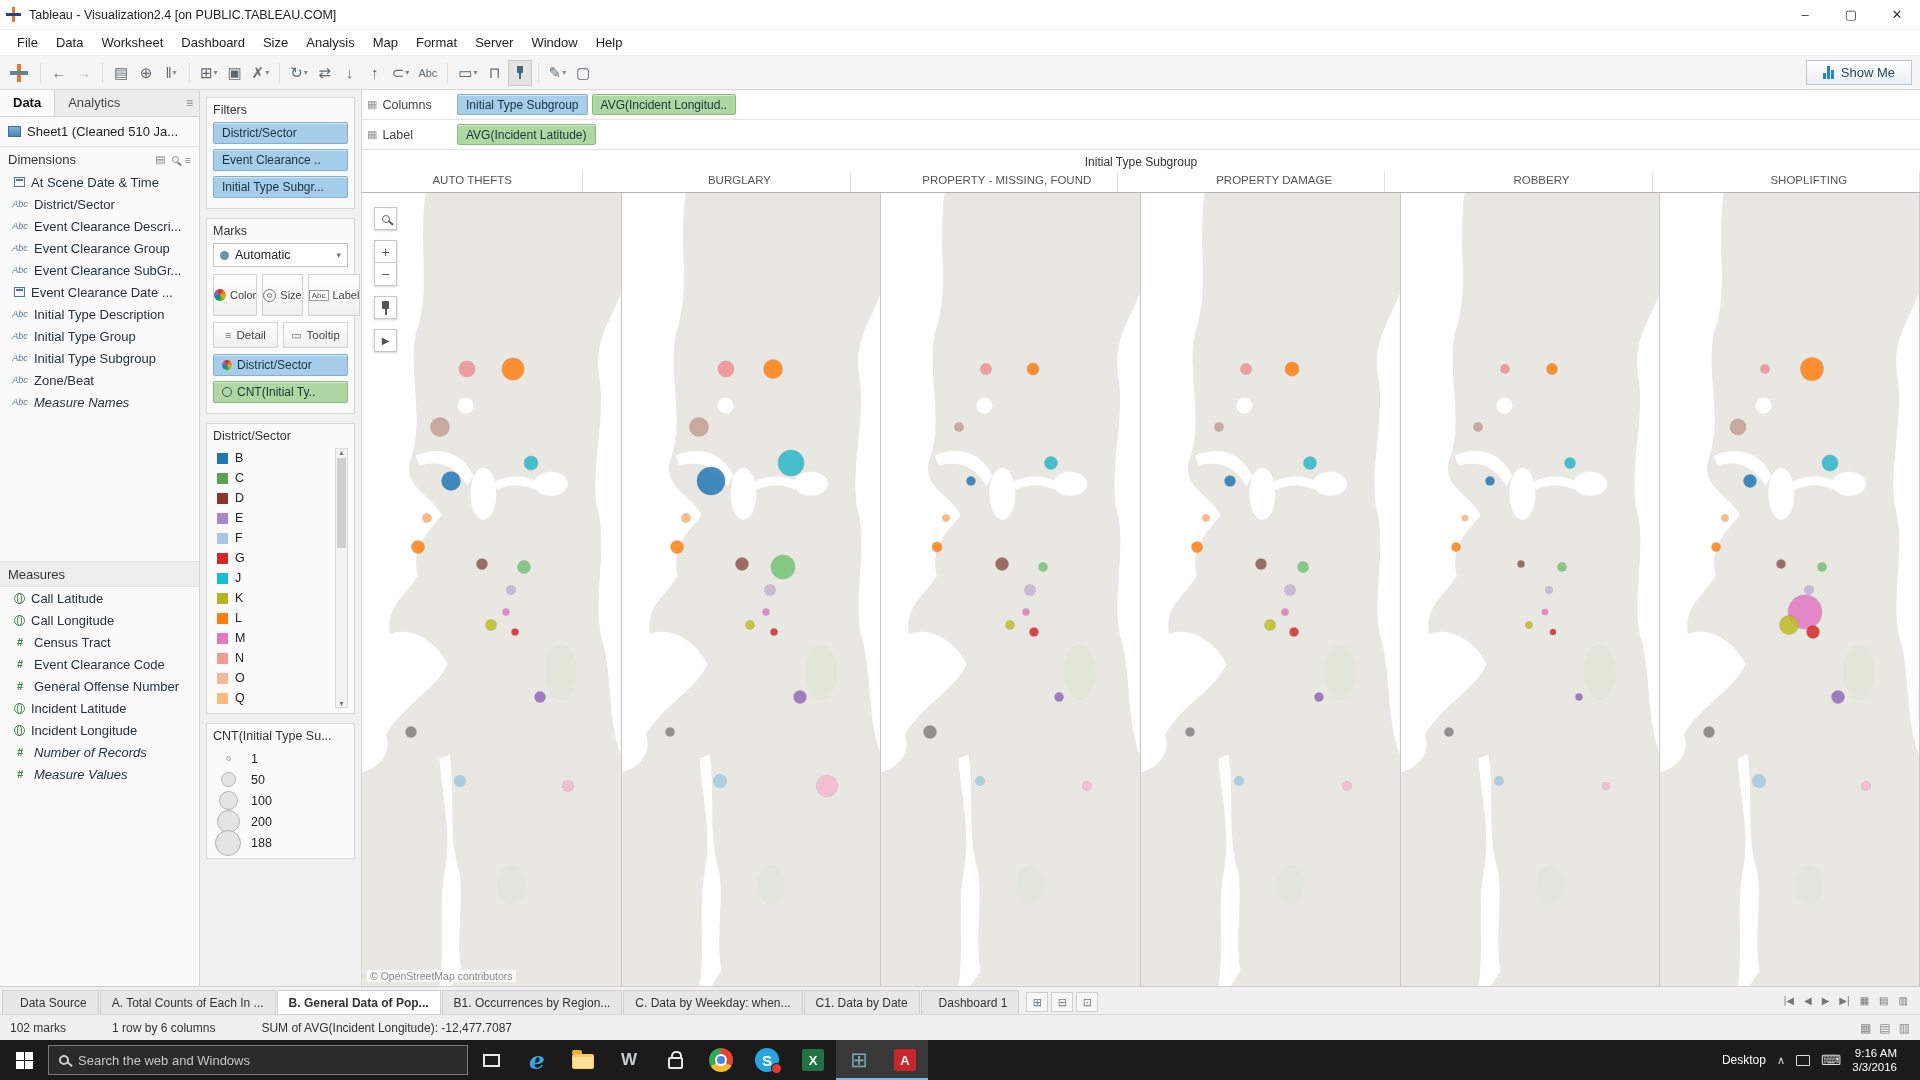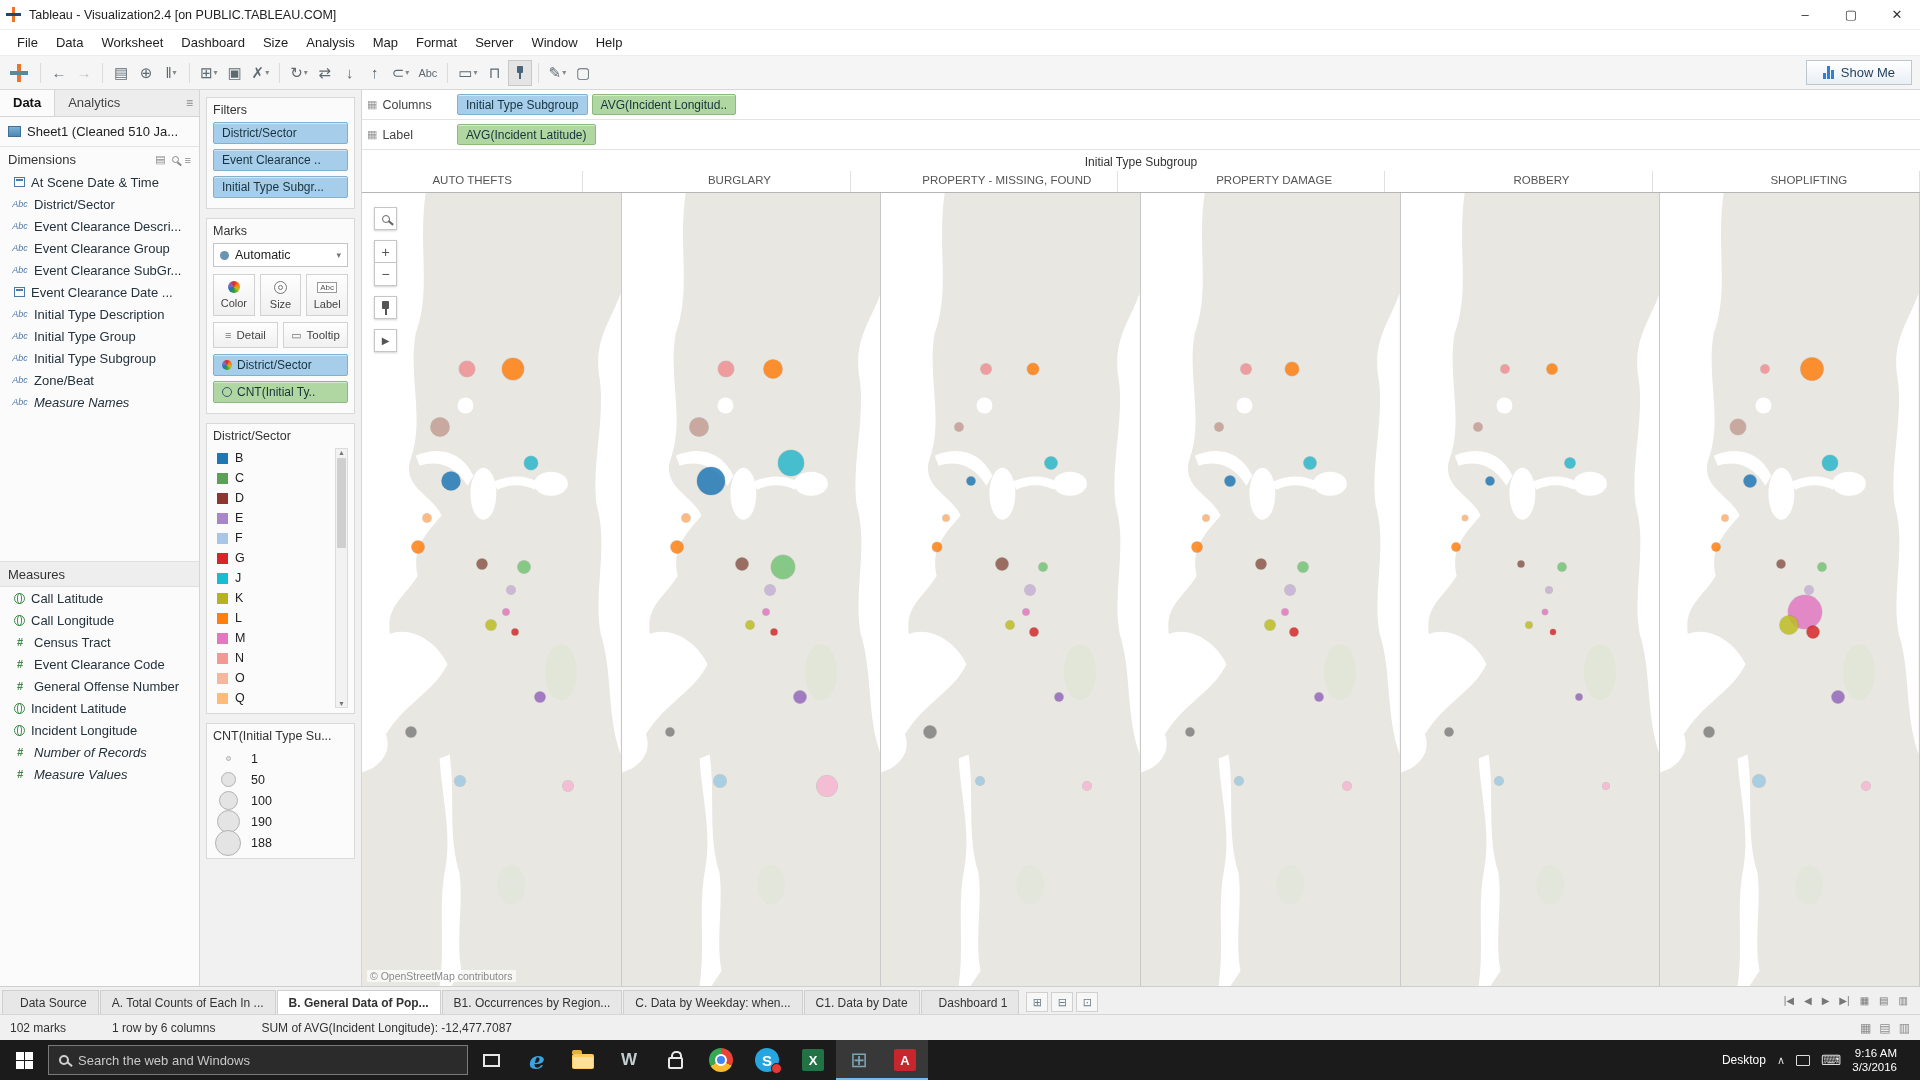--- a/index.html
+++ b/index.html
@@ -69,21 +69,21 @@
   .card { background:#fbfbfb; border:1px solid #d9d9d9; padding:5px 6px; }
   .card-title { color:#333; margin-bottom:5px; }
   .card.pages { height:62px; }
   .pill { height:22px; border-radius:2px; padding:0 8px; font-size:12px; display:flex; align-items:center; gap:5px; color:#17333f; margin-bottom:5px; white-space:nowrap; overflow:hidden; box-shadow:inset 0 1px 0 rgba(255,255,255,.5); }
   .pill.t-dim { background:#a6cde9; border:1px solid #82b0d1; }
   .pill.t-measure { background:#b0d7a2; border:1px solid #8cba7e; }
   .marks-dropdown { display:flex; align-items:center; gap:6px; border:1px solid #c4c4c4; background:#fff; height:24px; padding:0 6px; margin-bottom:7px; }
   .md-shape { width:9px; height:9px; border-radius:50%; background:#6a93b0; }
   .marks-dropdown .caret { margin-left:auto; font-size:9px; color:#777; }
   .marks-btn-row { display:flex; gap:5px; margin-bottom:6px; }
-  .mark-big-btn { flex:1; height:42px; border:1px solid #d2d2d2; background:linear-gradient(#fefefe,#f0f0f0); display:flex; flex-direction:column; align-items:center; justify-content:center; gap:4px; font-size:11px; color:#444; }
+  .mark-big-btn { flex:1; height:42px; border:1px solid #d2d2d2; background:linear-gradient(#fefefe,#f0f0f0); display:flex; flex-direction:row; align-items:center; justify-content:center; gap:4px; font-size:11px; color:#444; }
   .mb-icon { height:13px; display:flex; align-items:center; }
   .mb-icon.t-color { width:12px; height:12px; border-radius:50%; background:conic-gradient(#d62728,#ff7f0e,#bcbd22,#2ca02c,#1f77b4,#9467bd,#d62728); }
   .mb-icon.t-size { width:13px; height:13px; border:1.5px solid #777; border-radius:50%; position:relative; }
   .mb-icon.t-size::before { content:""; position:absolute; inset:3px; border:1px solid #777; border-radius:50%; }
   .mb-icon.t-label::before { content:"Abc"; font-size:8px; color:#555; border:1px solid #999; padding:0 2px; background:#fff; }
   .mark-small-btn { flex:1; height:26px; border:1px solid #d2d2d2; background:linear-gradient(#fefefe,#f0f0f0); display:flex; align-items:center; justify-content:center; gap:5px; font-size:11.5px; color:#444; }
   .msb-icon { color:#777; font-size:11px; }
   .pill-ic { flex:none; }
   .pill-ic.t-color { width:10px; height:10px; border-radius:50%; background:conic-gradient(#d62728,#ff7f0e,#bcbd22,#2ca02c,#1f77b4,#9467bd,#d62728); }
   .pill-ic.t-size { width:10px; height:10px; border:1.5px solid #36596e; border-radius:50%; }
@@ -505,21 +505,21 @@
             <div class="size-row">
               <span class="size-circ-cell">
                 <span class="size-circle" style="width: 19px; height: 19px;"></span>
               </span>
               <span>100</span>
             </div>
             <div class="size-row">
               <span class="size-circ-cell">
                 <span class="size-circle" style="width: 23px; height: 23px;"></span>
               </span>
-              <span>190</span>
+              <span>200</span>
             </div>
             <div class="size-row">
               <span class="size-circ-cell">
                 <span class="size-circle" style="width: 26px; height: 26px;"></span>
               </span>
               <span>188</span>
             </div>
           </div>
       </div>
     </div>

